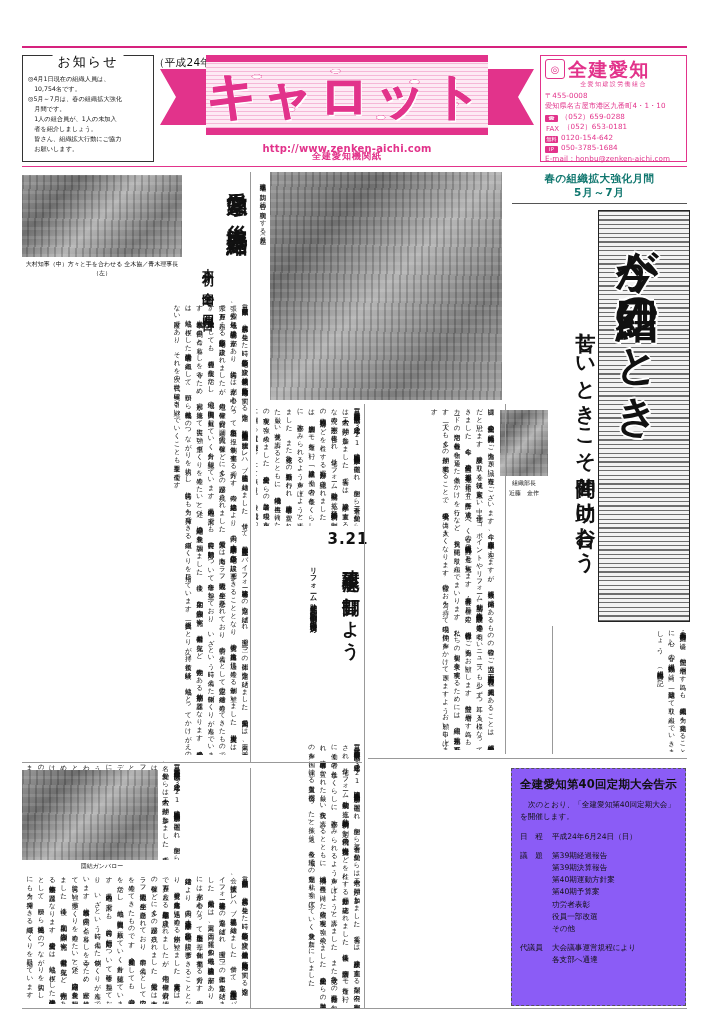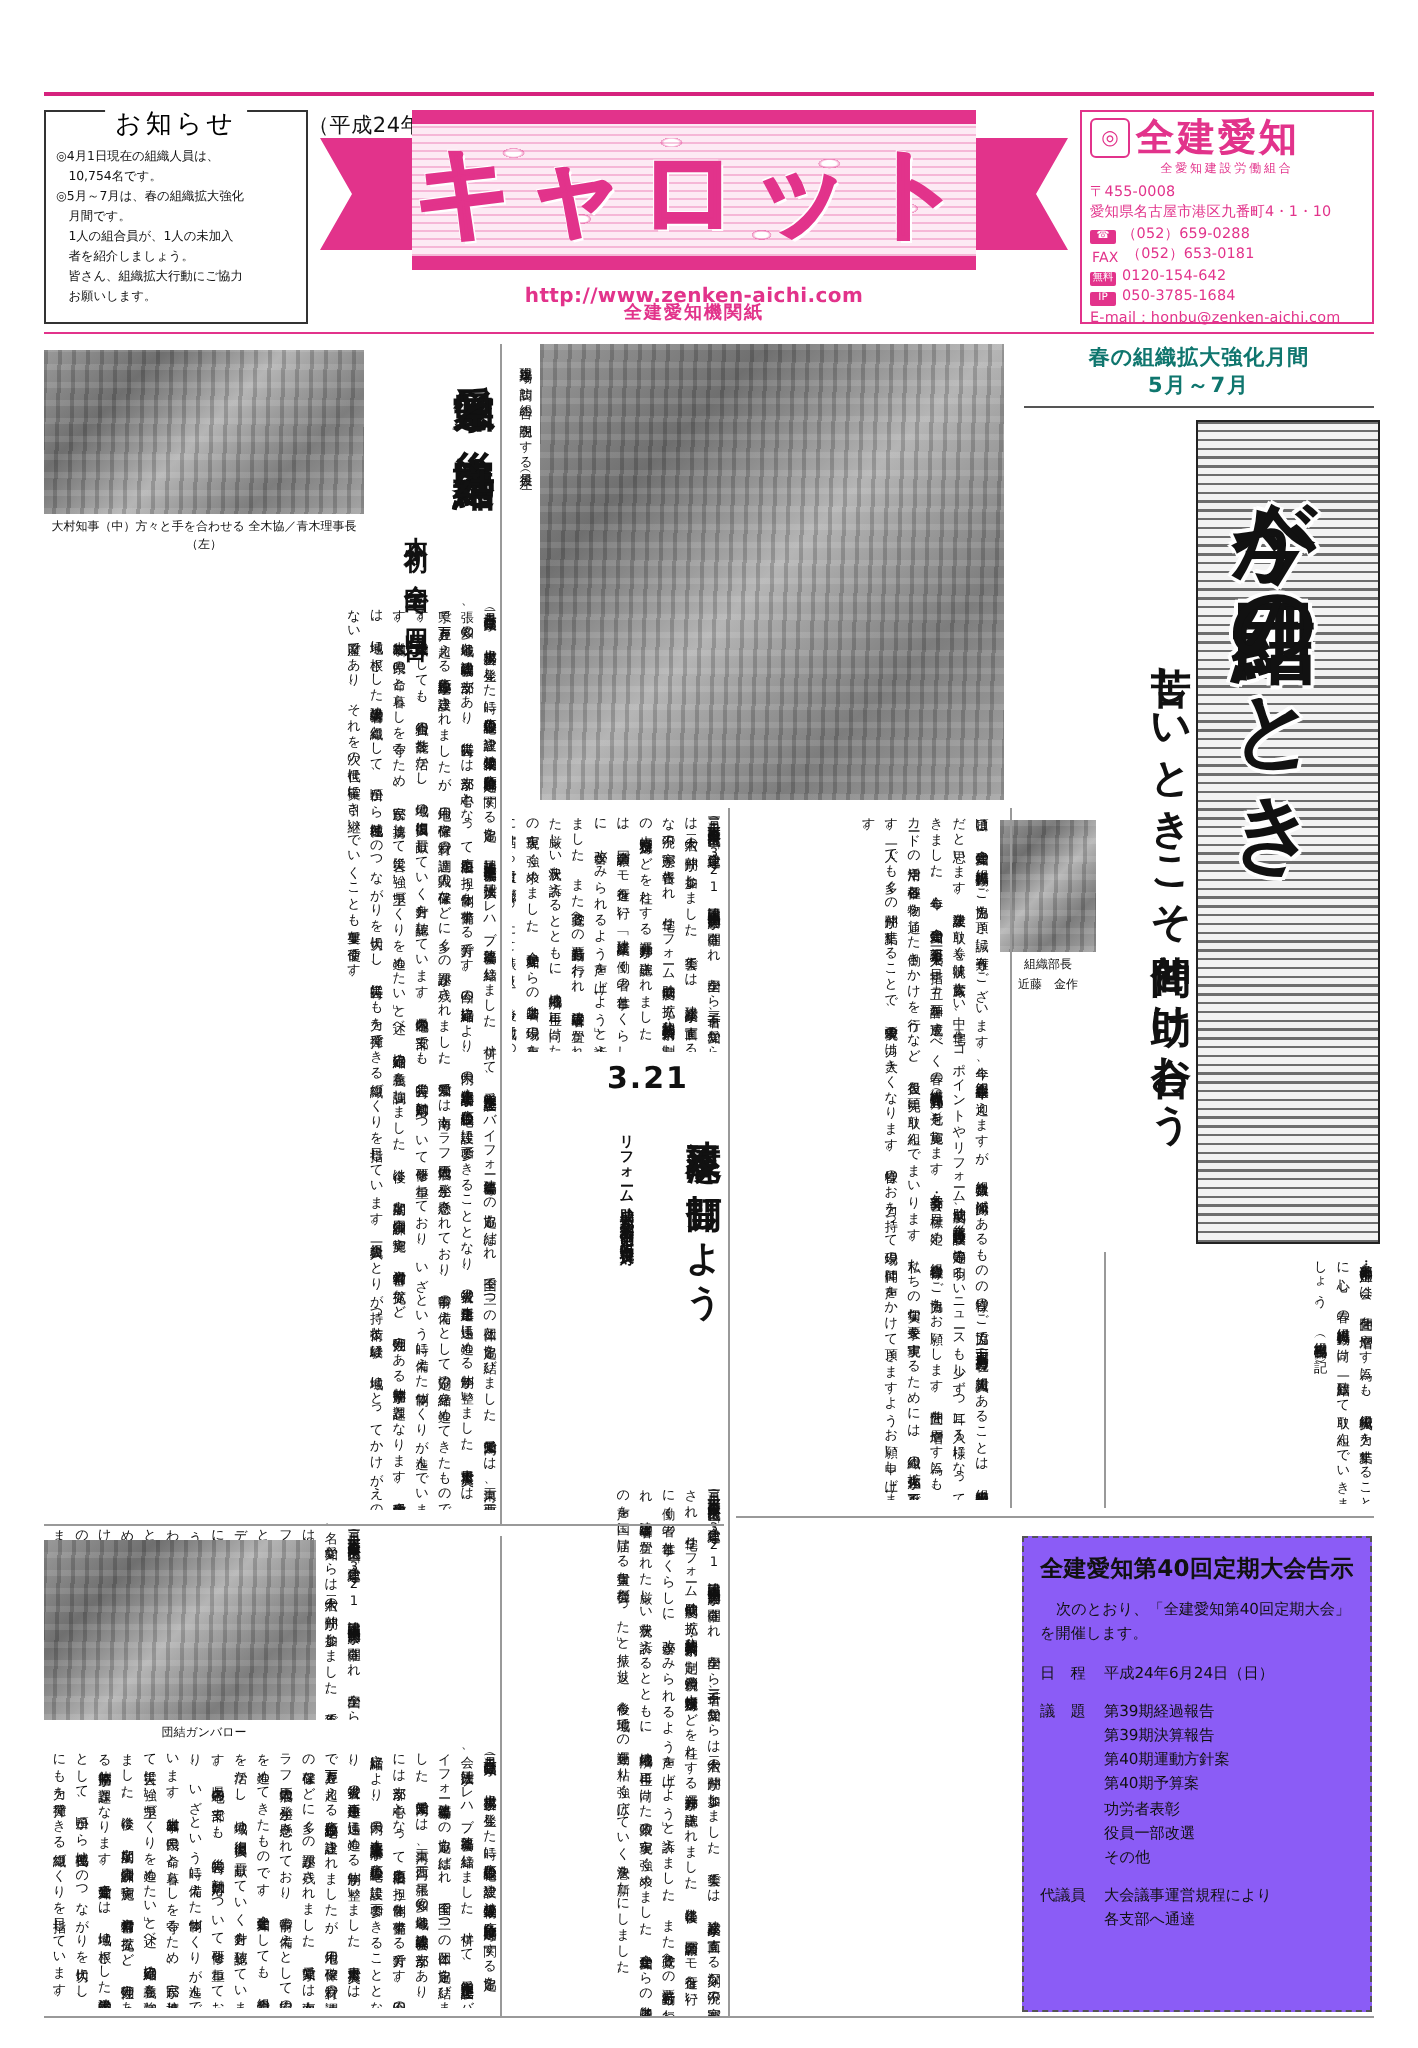--- a/index.html
+++ b/index.html
@@ -171,21 +171,21 @@
     position: absolute; left: 316px; top: 556px; width: 46px; height: 180px;
     writing-mode: vertical-rl; font-size: 17.5px; font-weight: bold;
     letter-spacing: 1.5px; color: #111; line-height: 1.35;
   }
   .hl-mid-sub {
     position: absolute; left: 300px; top: 562px; width: 18px; height: 150px;
     writing-mode: vertical-rl; font-size: 7px; font-weight: bold;
     letter-spacing: .8px; color: #111; line-height: 1.5;
   }
   .badge-321 {
-    position: absolute; left: 300px; top: 530px; width: 48px;
+    position: absolute; left: 324px; top: 530px; width: 48px;
     font-size: 15px; font-weight: bold; letter-spacing: 1px; color: #111;
     text-align: center;
   }
   .body-mid {
     position: absolute; left: 256px; top: 404px; width: 106px; height: 122px;
   }
   .body-mid2 {
     position: absolute; left: 188px; top: 740px; width: 174px; height: 268px;
   }
 

